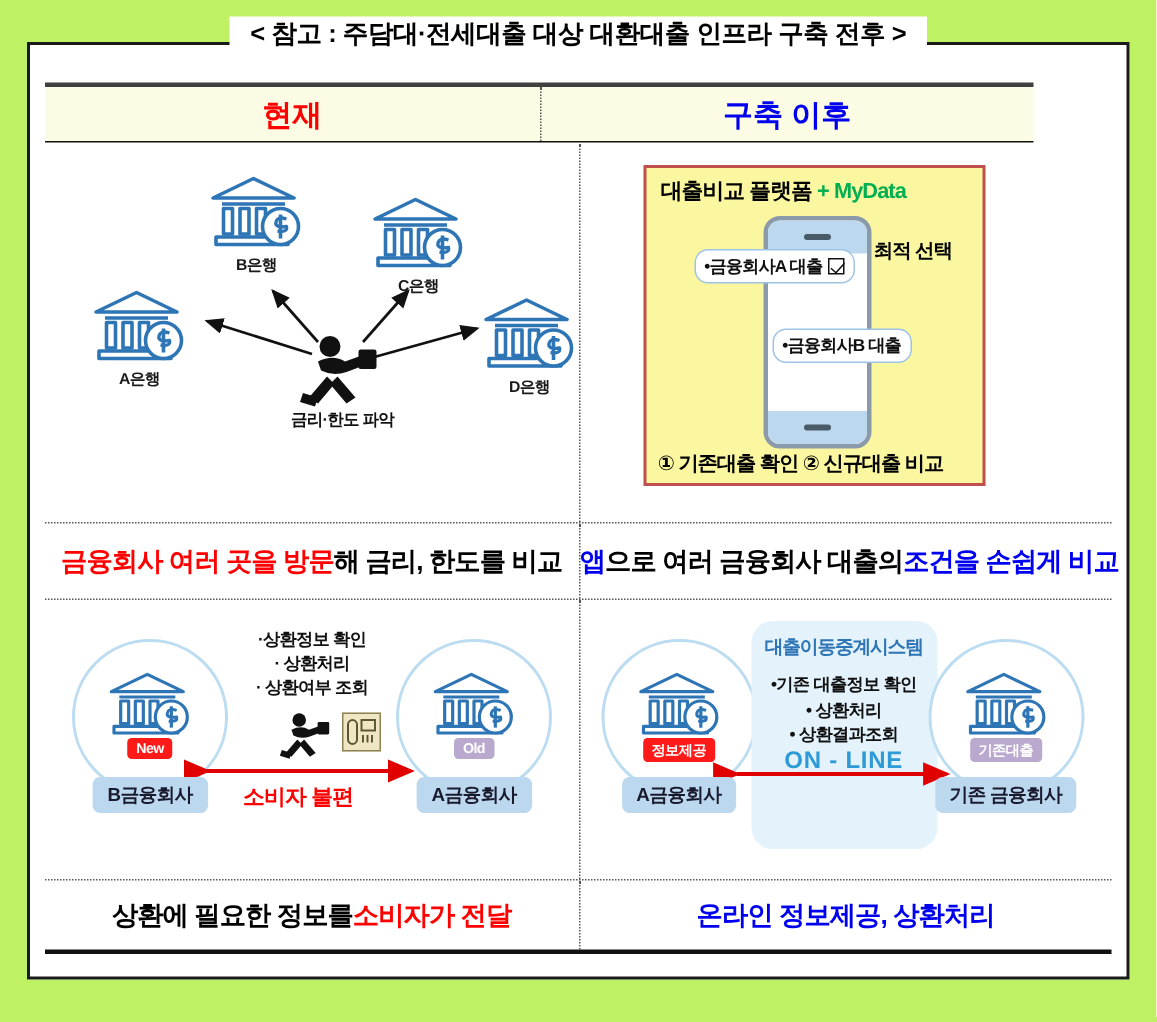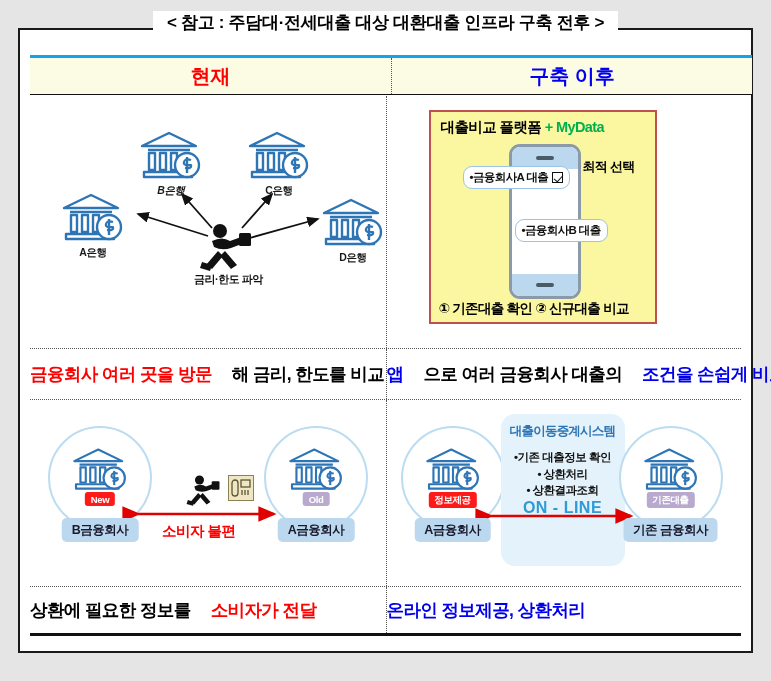--- a/index.html
+++ b/index.html
@@ -3,21 +3,21 @@
 <meta charset="utf-8">
 <style>
   * { box-sizing: border-box; margin: 0; padding: 0; }
   html, body {
     width: 771px; height: 681px;
     background: #ffffff;
     font-family: "Liberation Sans", "DejaVu Sans", sans-serif;
     overflow: hidden;
   }
 
-  #root { position: relative; width: 771px; height: 681px; background: #e5e5e5; }
+  #root { position: relative; width: 771px; height: 681px; background: #bef264; }
 
   
   .frame {
     position: absolute;
     left: 18px; top: 28px;
     width: 735px; height: 625px;
     border: 2px solid #1a1a1a;
     background: #fff;
   }
   .frame-title-wrap {
@@ -37,24 +37,24 @@
     letter-spacing: -0.3px;
     white-space: nowrap;
   }
 
   
   .table { position: absolute; left: 18px; top: 55px; width: 735px; }
   .hdr-row {
     display: flex;
     height: 40px;
     background: #fcfbe4;
-    border-top: 3px solid #0ea5e9;
+    border-top: 3px solid #404040;
     border-bottom: 1px solid #111;
     margin: 0 12px;
-    width: 722px;
+    width: 659px;
   }
   .hdr-cell {
     flex: 1 1 50%;
     display: flex; align-items: center; justify-content: center;
     font-size: 20px; font-weight: bold;
   }
   .hdr-cell.left  { color: #ff0000; }
   .hdr-cell.right { color: #0000ee; border-left: 1px dotted #555; }
 
   
@@ -66,24 +66,23 @@
   .cell { position: relative; flex: 0 0 50%; }
   .cell.right-cell { border-left: 1px dotted #555; }
 
   .row-diagram1 { height: 252px; }
   .row-cap1 { height: 52px; border-top: 1px dotted #555; border-bottom: 1px dotted #555; }
   .row-diagram2 { height: 186px; }
   .row-cap2 { height: 50px; border-top: 1px dotted #555; border-bottom: 3px solid #111; }
 
   .caption {
     height: 100%;
-    display: flex; align-items: center; justify-content: flex-start;
+    display: flex; align-items: center; justify-content: center;
     font-size: 17.5px; font-weight: bold; white-space: nowrap;
     letter-spacing: -0.6px;
-    gap: 20px;
   }
   .c-red   { color: #ff0000; }
   .c-blue  { color: #0000ee; }
   .c-black { color: #000000; }
 
   
   .bank { position: absolute; text-align: center; }
   .bank svg { display: block; margin: 0 auto; }
   .bank-label {
     font-size: 10.5px; font-weight: bold; color: #1a1a1a;
@@ -272,21 +271,21 @@
               <rect x="33" y="24" width="6" height="17"></rect>
               <rect x="6" y="43" width="48" height="5"></rect>
               <circle cx="49" cy="36" r="12" fill="#fff"></circle>
               <path d="M53 31 q-6-2-7 2 t7 3 q1 4-6 3" stroke-width="2.2"></path>
               <line x1="49" y1="28" x2="49" y2="44"></line>
             </g>
           </svg>
           <div class="bank-label">A은행</div>
         </div>
 
-        <div class="bank" style="left:108px; top:33px;font-style:italic;">
+        <div class="bank" style="left:108px; top:19px;">
           <svg width="66" height="54" viewBox="0 0 66 54">
             <g fill="none" stroke="#2e75b6" stroke-width="2.4" stroke-linejoin="round">
               <path d="M4 17 L31 4 L58 17 Z"></path>
               <line x1="10" y1="21" x2="52" y2="21"></line>
               <rect x="11" y="24" width="6" height="17"></rect>
               <rect x="22" y="24" width="6" height="17"></rect>
               <rect x="33" y="24" width="6" height="17"></rect>
               <rect x="6" y="43" width="48" height="5"></rect>
               <circle cx="49" cy="36" r="12" fill="#fff"></circle>
               <path d="M53 31 q-6-2-7 2 t7 3 q1 4-6 3" stroke-width="2.2"></path>
@@ -407,20 +406,25 @@
                 <circle cx="49" cy="36" r="12" fill="#fff"></circle>
                 <path d="M53 31 q-6-2-7 2 t7 3 q1 4-6 3" stroke-width="2.2"></path>
                 <line x1="49" y1="28" x2="49" y2="44"></line>
               </g>
             </svg>
           </div>
           <div class="badge new">New</div>
           <div class="node-name">B금융회사</div>
         </div>
 
+        <div class="mid-info" style="left:104px; top:20px; width:148px;">
+          <div>·상환정보 확인</div>
+          <div>· 상환처리</div>
+          <div>· 상환여부 조회</div>
+        </div>
 
         <div class="runner" style="left:154px; top:74px;">
           <svg width="40" height="34" viewBox="0 0 62 52">
             <g fill="#111">
               <circle cx="24" cy="9" r="7"></circle>
               <path d="M16 19 q10-5 18 0 l14 -5 l3 6 l-16 6 q-9 3 -17 -1 z"></path>
               <path d="M22 29 l-12 14 l6 4 l11 -13 z"></path>
               <path d="M29 29 l12 14 l-6 4 l-11 -13 z"></path>
               <path d="M6 40 l10 3 l-2 6 l-10 -3 z"></path>
               <rect x="43" y="11" width="12" height="13" rx="1.5"></rect>

